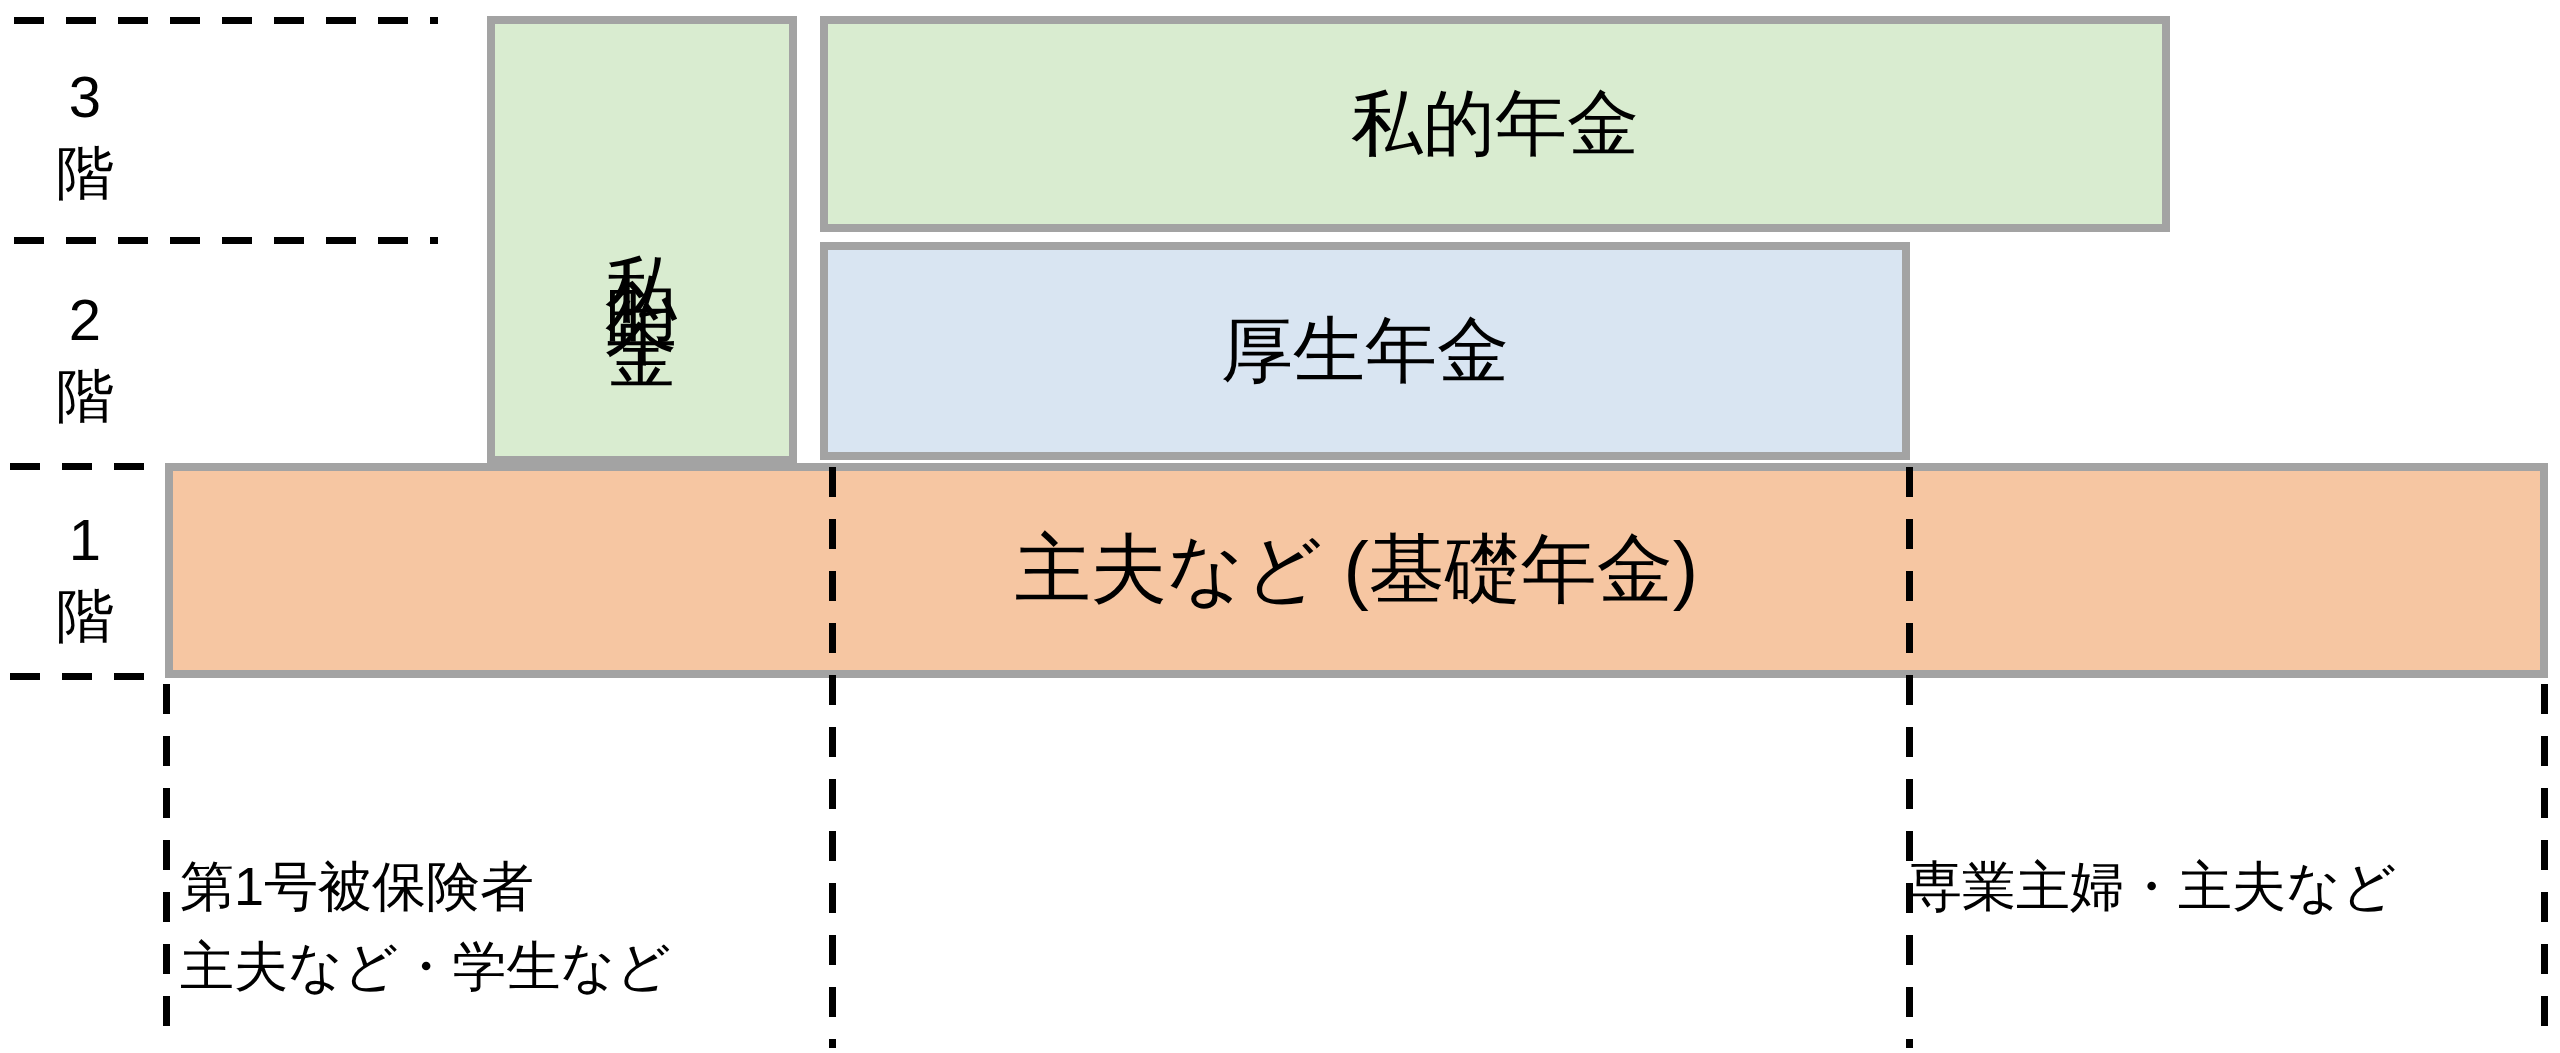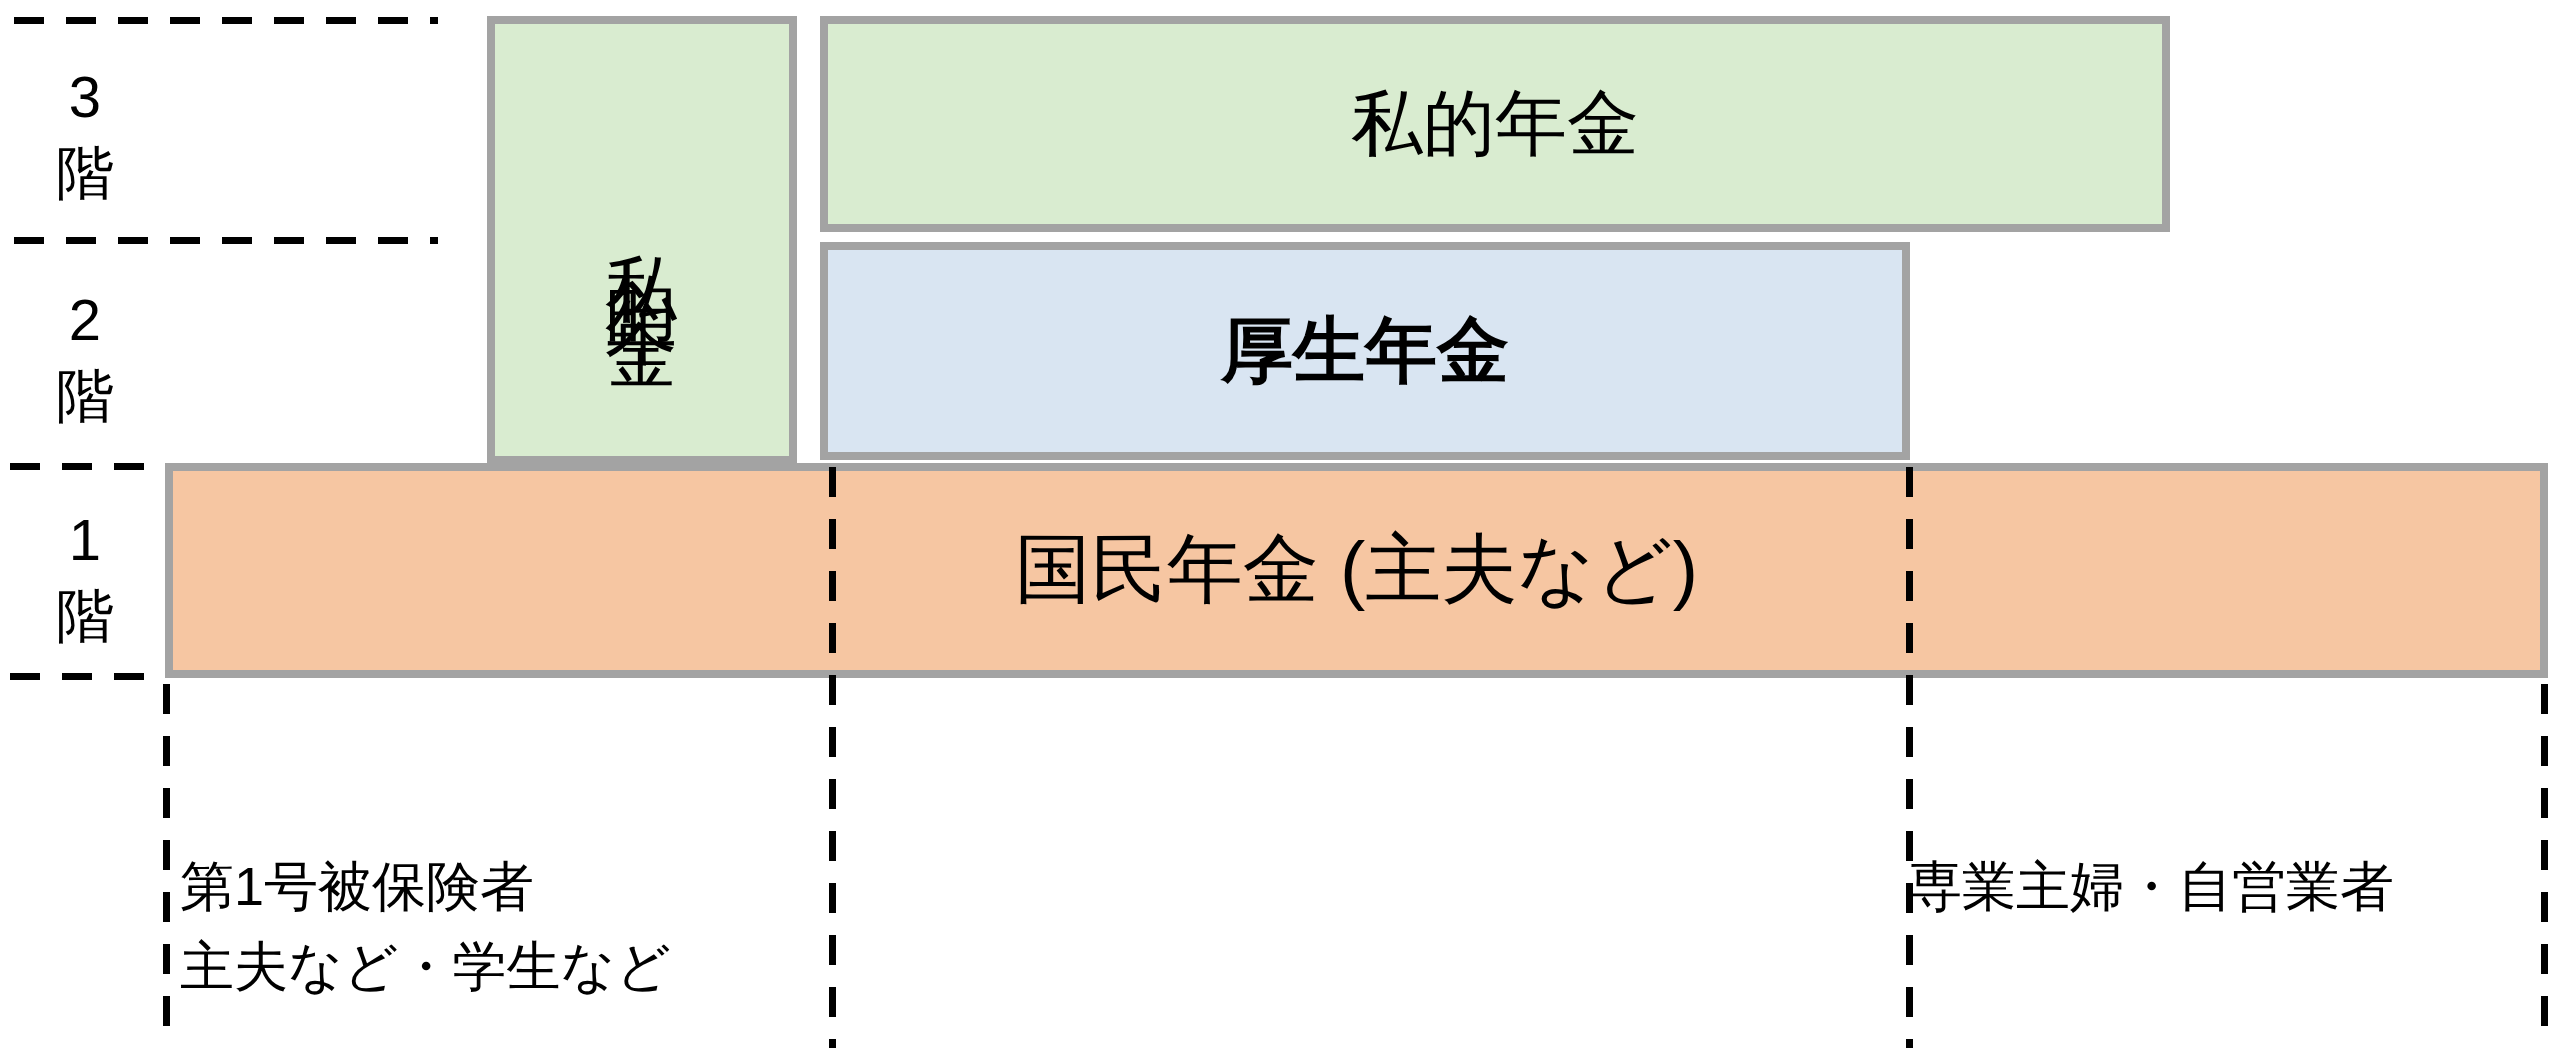--- a/index.html
+++ b/index.html
@@ -74,21 +74,21 @@
     letter-spacing: 22px;
     font-size: 72px;
     line-height: 1;
   }
   #box-private-top {
     left: 820px; top: 16px;
     width: 1350px; height: 216px;
   }
   #box-kosei {
     left: 820px; top: 242px;
-    width: 1090px; height: 218px; font-weight: bold;
+    width: 1090px; height: 218px;
   }
   #box-kokumin {
     left: 165px; top: 463px;
     width: 2383px; height: 215px;
     font-size: 76px;
   }
 
   
   .cat-label {
     position: absolute;
@@ -132,31 +132,31 @@
 
   <div id="box-private-top" class="pbox" style="background: rgb(217, 236, 208);">
     <span>私的年金</span>
   </div>
 
   <div id="box-kosei" class="pbox" style="background: rgb(217, 229, 242);">
     <span>厚生年金</span>
   </div>
 
   <div id="box-kokumin" class="pbox" style="background: rgb(246, 198, 162);">
-    <span>国民年金 (主夫など)</span>
+    <span>主夫など (基礎年金)</span>
   </div>
 
   <div id="vline-1" class="dash-v"></div>
   <div id="vline-2" class="dash-v"></div>
   <div id="vline-3" class="dash-v"></div>
   <div id="vline-4" class="dash-v"></div>
 
   <div id="cat-1" class="cat-label">
     <span>第1号被保険者</span>
     <span>主夫など・学生など</span>
   </div>
   <div id="cat-2" class="cat-label">
   </div>
   <div id="cat-3" class="cat-label">
-    <span>専業主婦・自営業者</span>
+    <span>専業主婦・主夫など</span>
   </div>
 
 </div>
 
 </body></html>

